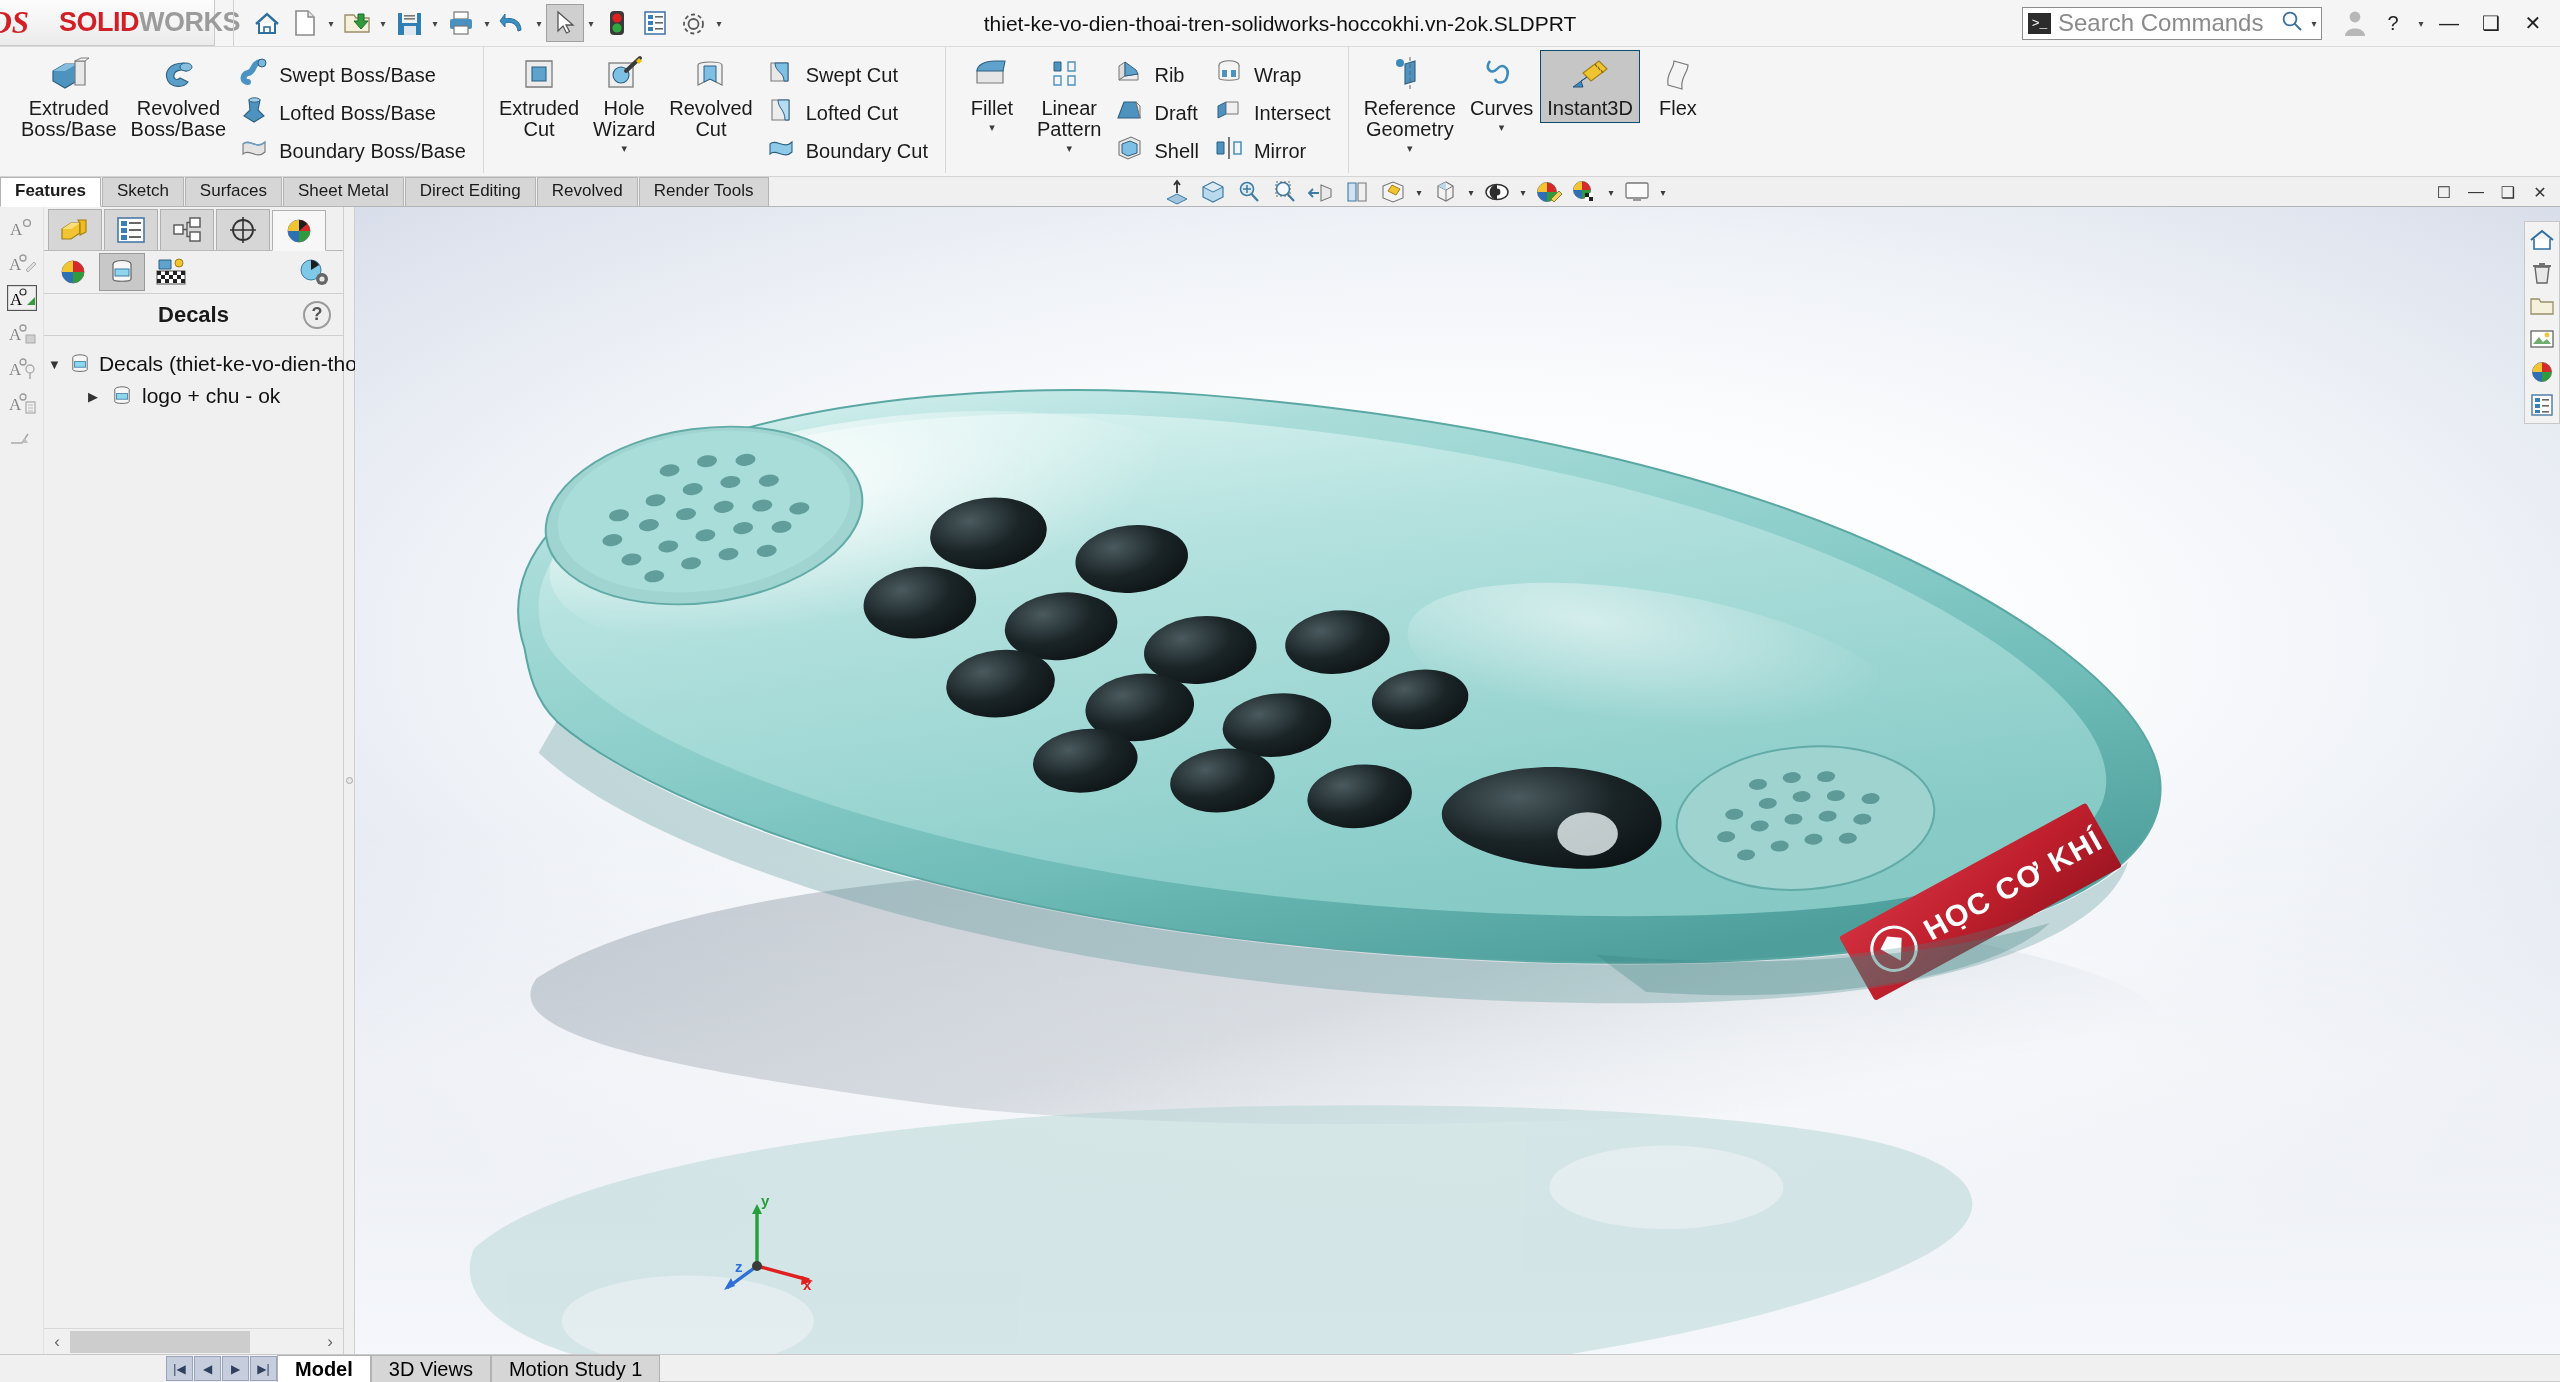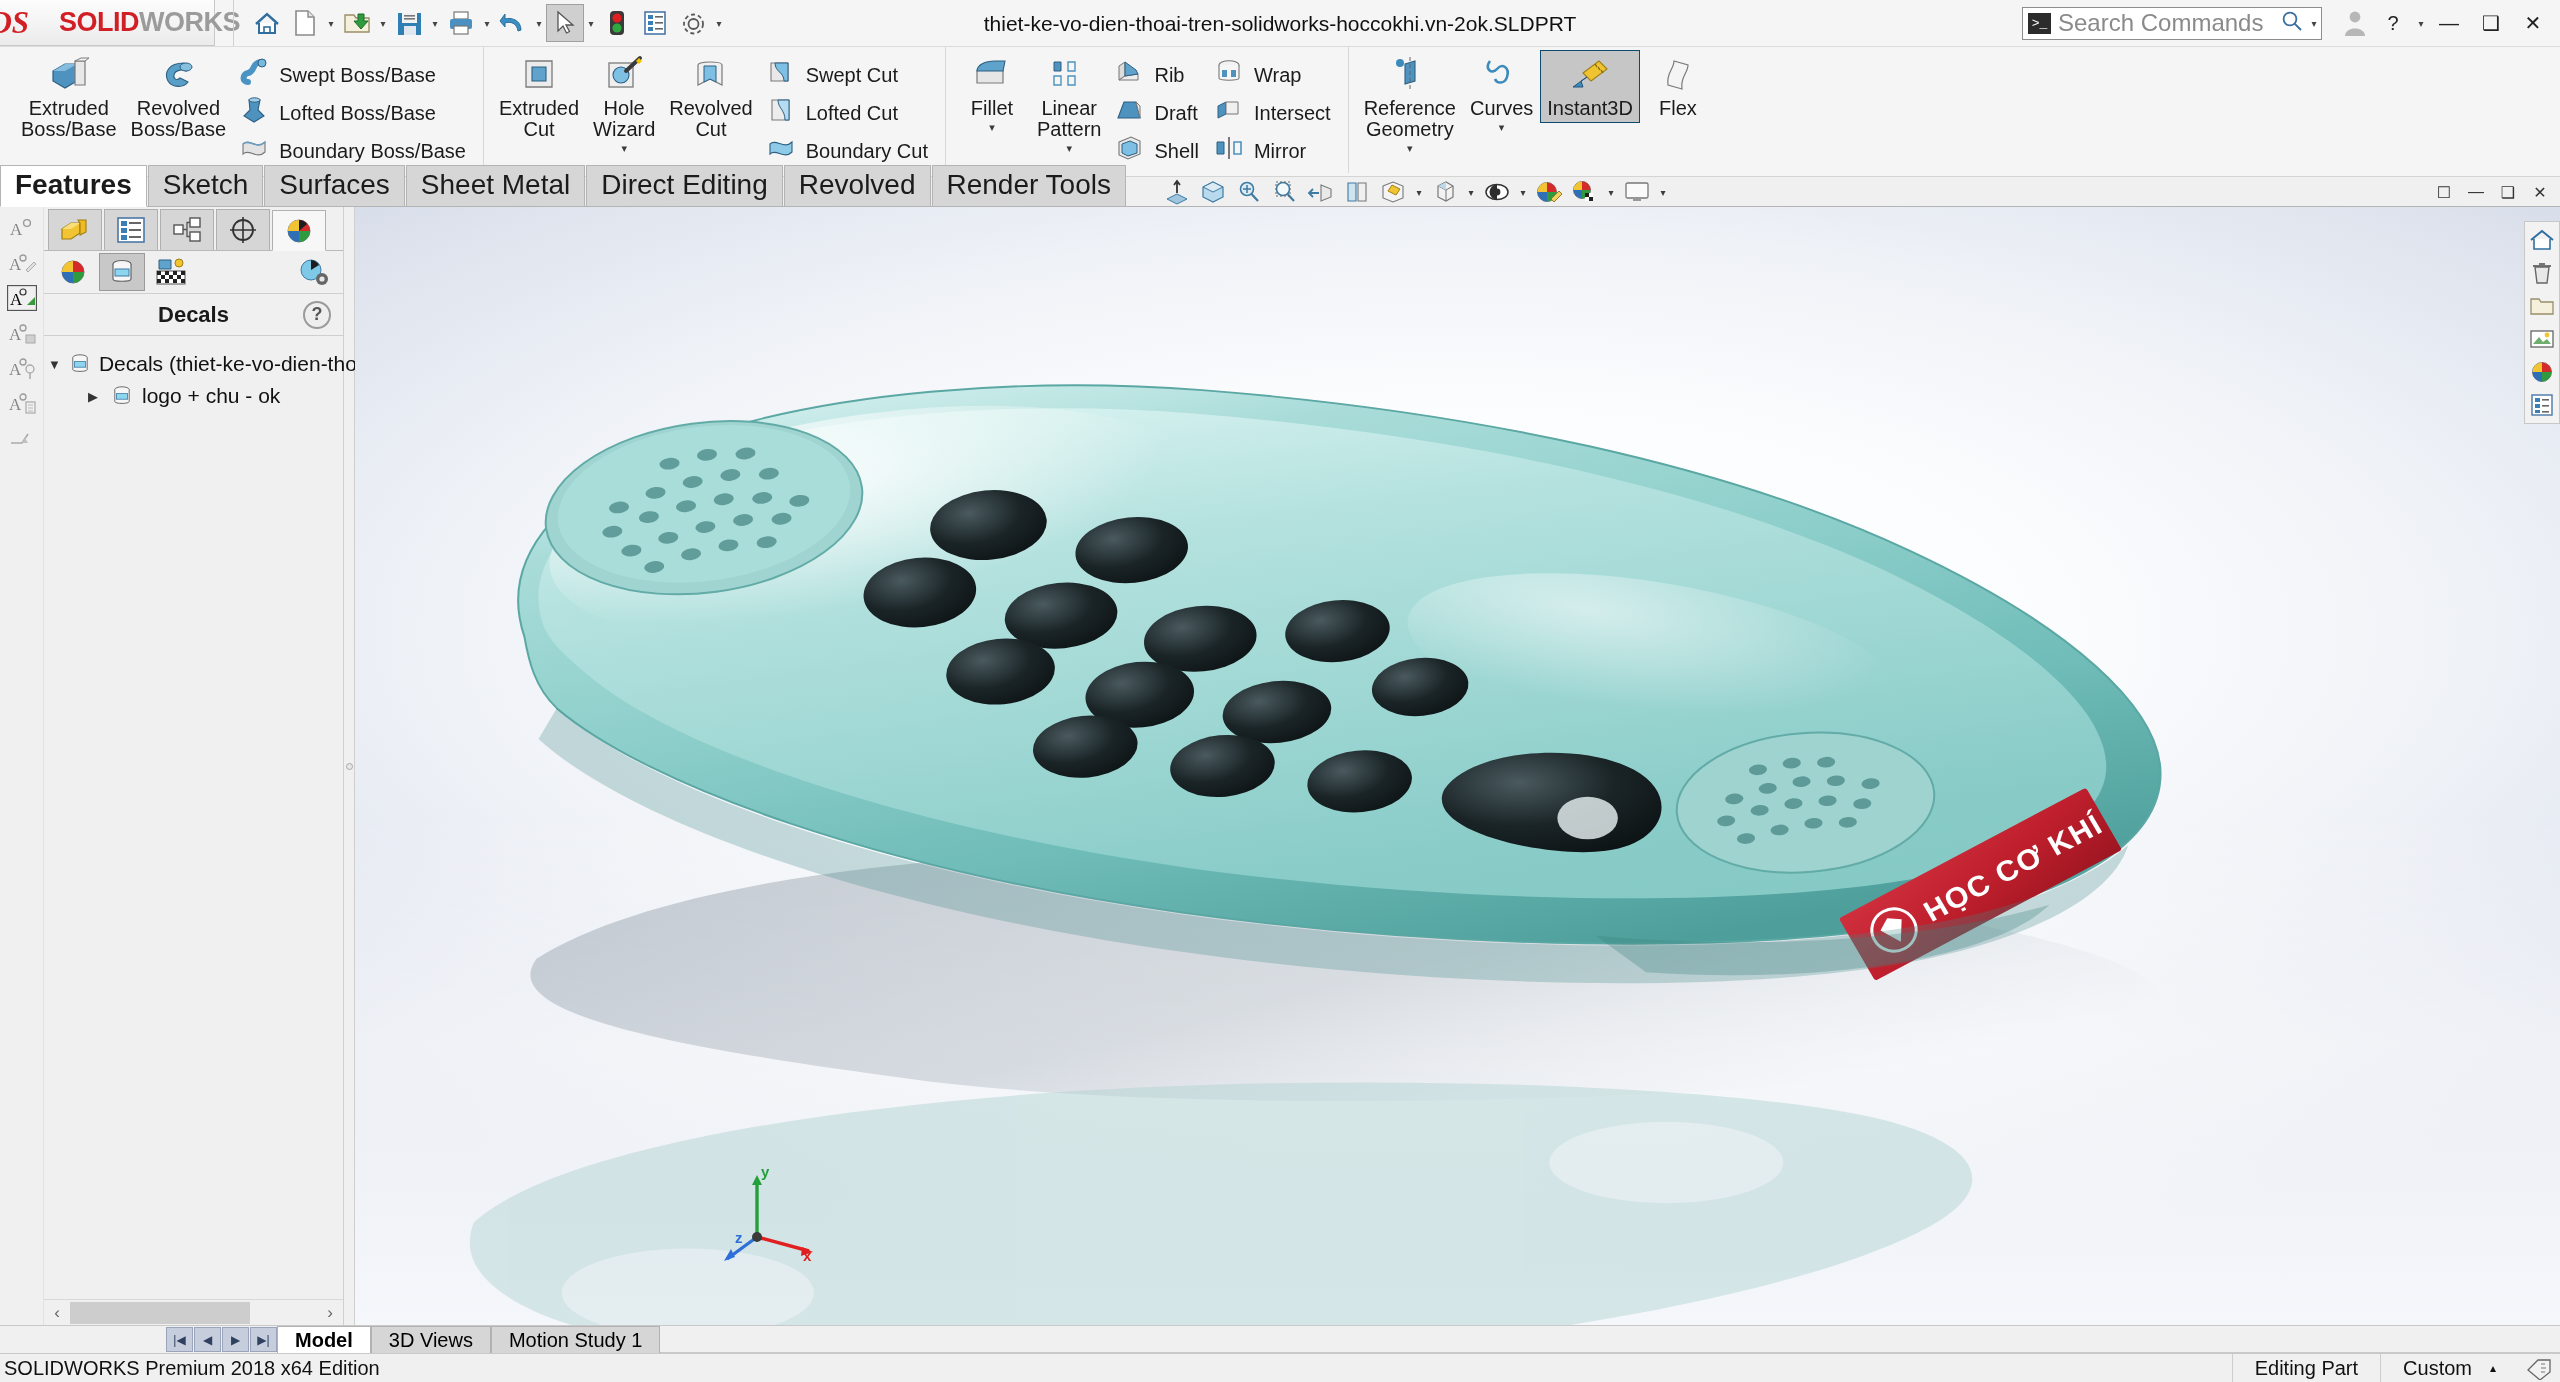--- a/index.html
+++ b/index.html
@@ -76,21 +76,21 @@
   .big-lbl { font-size:20px; color:#1b1b1b; line-height:1.05; white-space:pre-line; }
   .drop-caret { font-size:11px; color:#3a3a3a; margin-top:auto; padding-top:2px;}
   .small-col { display:flex; flex-direction:column; justify-content:flex-start; padding-top:4px; gap:2px;}
   .small-btn { display:flex; align-items:flex-end; gap:8px; padding:2px 8px 2px 3px; cursor:default; border:1px solid transparent;}
   .small-ico { width:34px; height:30px; display:flex; align-items:center; justify-content:center; }
   .small-lbl { font-size:20px; color:#1b1b1b; white-space:nowrap; }
 
   
   .tabstrip { height:30px; min-height:30px; display:flex; align-items:flex-end; background:#f0f0f0; border-bottom:1px solid #b4b4b4; position:relative;}
   .ctab {
-    padding:4px 14px 5px 14px; font-size:28px; color:#1b1b1b; background:#d6d6d6;
+    padding:4px 14px 5px 14px; font-size:17px; color:#1b1b1b; background:#d6d6d6;
     border:1px solid #b4b4b4; border-bottom:none; margin-right:1px; cursor:default; line-height:1.1;
   }
   .ctab.active { background:#fff; font-weight:bold; border-bottom:1px solid #fff; margin-bottom:-1px; }
 
   .hud {
     position:absolute; left:1160px; top:0px; height:30px; display:flex; align-items:center; gap:2px;
   }
   .hud-btn { width:34px; height:29px; display:flex; align-items:center; justify-content:center; cursor:default; border:1px solid transparent;}
   .hud-caret { width:14px; height:29px; display:flex; align-items:center; justify-content:center; font-size:10px; color:#3a3a3a; cursor:default;}
   .doc-ctl { position:absolute; right:6px; top:2px; display:flex; gap:4px; align-items:center;}
@@ -1059,30 +1059,14 @@
       <div class="navb">◀</div>
       <div class="navb">▶</div>
       <div class="navb">▶|</div>
     </div>
     <div class="btab active">Model</div>
     <div class="btab">3D Views</div>
     <div class="btab">Motion Study 1</div>
     <div class="tabfill"></div>
   </div>
 
-  <div class="statusbar">
-    <span>SOLIDWORKS Premium 2018 x64 Edition</span>
-    <div class="st-right">
-      <div class="st-cell">Editing Part</div>
-      <div class="st-cell">
-        <span>Custom</span>
-        <span style="margin-left:18px;font-size:12px;">▴</span>
-      </div>
-      <div class="st-ico">
-        <svg width="28" height="24" viewBox="0 0 28 24">
-            <path d="M3 14 L13 4 L25 4 L25 16 L15 24 Z" fill="#f2f2f2" stroke="#666" stroke-width="1.3"></path>
-            <path d="M16 8 L20 8 M16 12 L21 12 M16 16 L20 16" stroke="#777" stroke-width="1.2"></path>
-          </svg>
-      </div>
-    </div>
-  </div>
 
 </div>
 
 </body></html>

